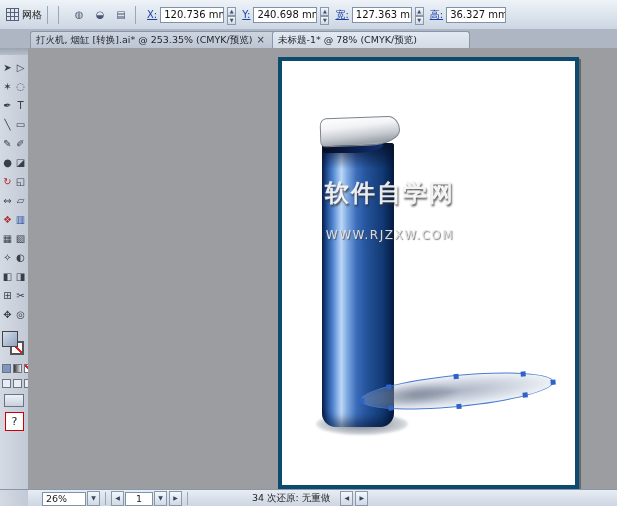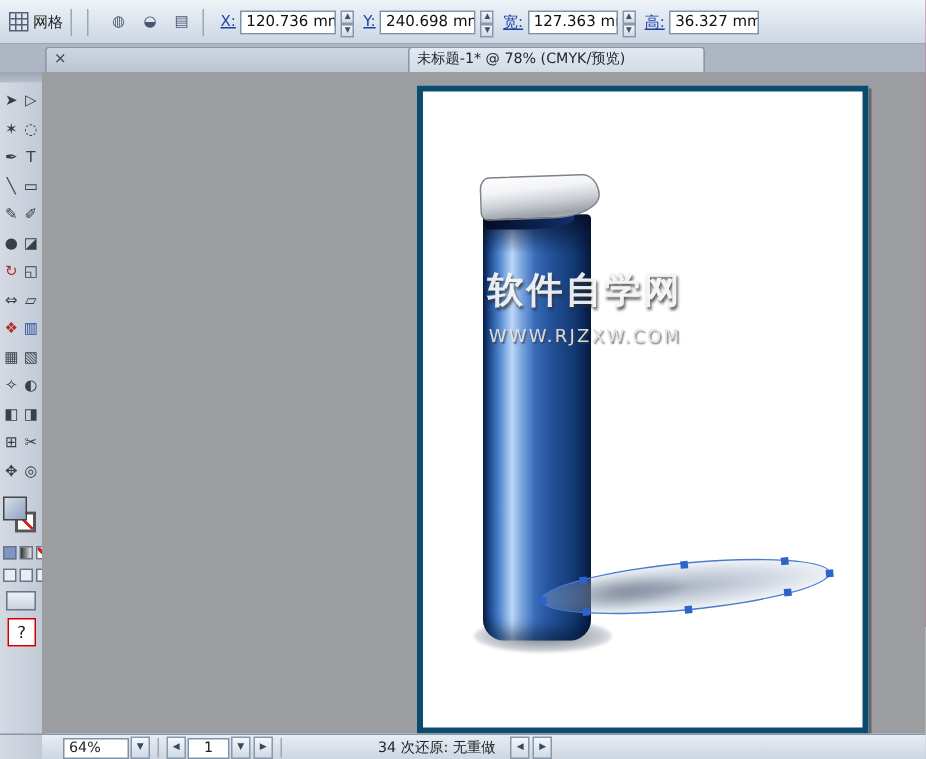--- a/index.html
+++ b/index.html
@@ -83,21 +83,21 @@
     border-radius:2px 45% 55% 3px;}
   #lighter-cap{position:absolute;left:38px;top:56px;width:78px;height:27px;
     background:linear-gradient(175deg,#ffffff 0%,#f2f3f5 32%,#c8ccd2 62%,#9aa0a8 86%,#b5bac1 100%);
     border:1px solid #7d828a;border-radius:9px 16px 55% 7px / 11px 20px 70% 7px;
     transform:rotate(-2deg);}
 
   
   #watermark{position:absolute;left:22px;top:116px;width:172px;text-align:center;opacity:.95;}
   #wm-title{font-size:24px;font-weight:bold;color:#f4f4f4;letter-spacing:2px;
     text-shadow:1px 2px 2px rgba(45,45,45,.8);}
-  #wm-url{margin-top:8px;font-size:12px;color:#e3e3e3;letter-spacing:1.5px;
+  #wm-url{margin-top:19px;font-size:12px;color:#e3e3e3;letter-spacing:1.5px;
     text-shadow:1px 1px 1px rgba(60,60,60,.7);}
 
   
   #sel-ellipse{position:absolute;left:78px;top:314px;width:192px;height:30px;border-radius:50%;
     border:1px solid #4a7bd0;transform:rotate(-5.5deg);
     background:radial-gradient(ellipse at 45% 50%,rgba(110,125,150,.6),rgba(150,165,190,.42) 45%,rgba(190,205,225,.2) 75%,rgba(225,233,245,.04) 95%);}
   #sel-ellipse .core{position:absolute;left:8%;top:18%;width:42%;height:64%;border-radius:50%;
     background:radial-gradient(ellipse,rgba(85,95,115,.55),rgba(85,95,115,0) 80%);filter:blur(2px);}
   .anchor{position:absolute;width:5px;height:5px;background:#2f63c9;}
 
@@ -156,20 +156,21 @@
     </div>
     <div class="cb-group">
       <span class="blue-label">高:</span>
       <span class="field" style="width:52px">36.327 mm</span>
 
     </div>
   </div>
 
   <div id="tabbar">
     <div class="tab" id="tab-doc1">
+      <span style="overflow:hidden">打火机, 烟缸 [转换].ai* @ 253.35% (CMYK/预览)</span>
       <span class="tab-close">×</span>
     </div>
     <div class="tab" id="tab-doc2">
       <span style="overflow:hidden">未标题-1* @ 78% (CMYK/预览)</span>
     </div>
   </div>
 
   <div id="toolpanel">
     <div class="phead"></div>
     <div id="tool-grid">
@@ -241,21 +242,21 @@
           <div class="anchor" style="left: -2.5px; top: 12.5px;"></div>
           <div class="anchor" style="left: 25.6177px; top: 1.8934px;"></div>
           <div class="anchor" style="left: 93.5px; top: -2.5px;"></div>
           <div class="anchor" style="left: 161.382px; top: 1.8934px;"></div>
         </div>
     </div>
   </div>
 
   <div id="corner"></div>
   <div id="statusbar">
-    <span class="sb-box" style="margin-left:14px;width:36px">64%</span>
+    <span class="sb-box" style="margin-left:14px;width:36px">26%</span>
     <span class="sb-btn">▼</span>
     <span class="sb-sep"></span>
     <span class="sb-btn">◀</span>
     <span class="sb-box" style="width:20px;text-align:center">1</span>
     <span class="sb-btn">▼</span>
     <span class="sb-btn">▶</span>
     <span class="sb-sep"></span>
     <span style="margin-left:60px">34 次还原: 无重做</span>
     <span class="sb-btn" style="margin-left:10px">◀</span>
     <span class="sb-btn">▶</span>

